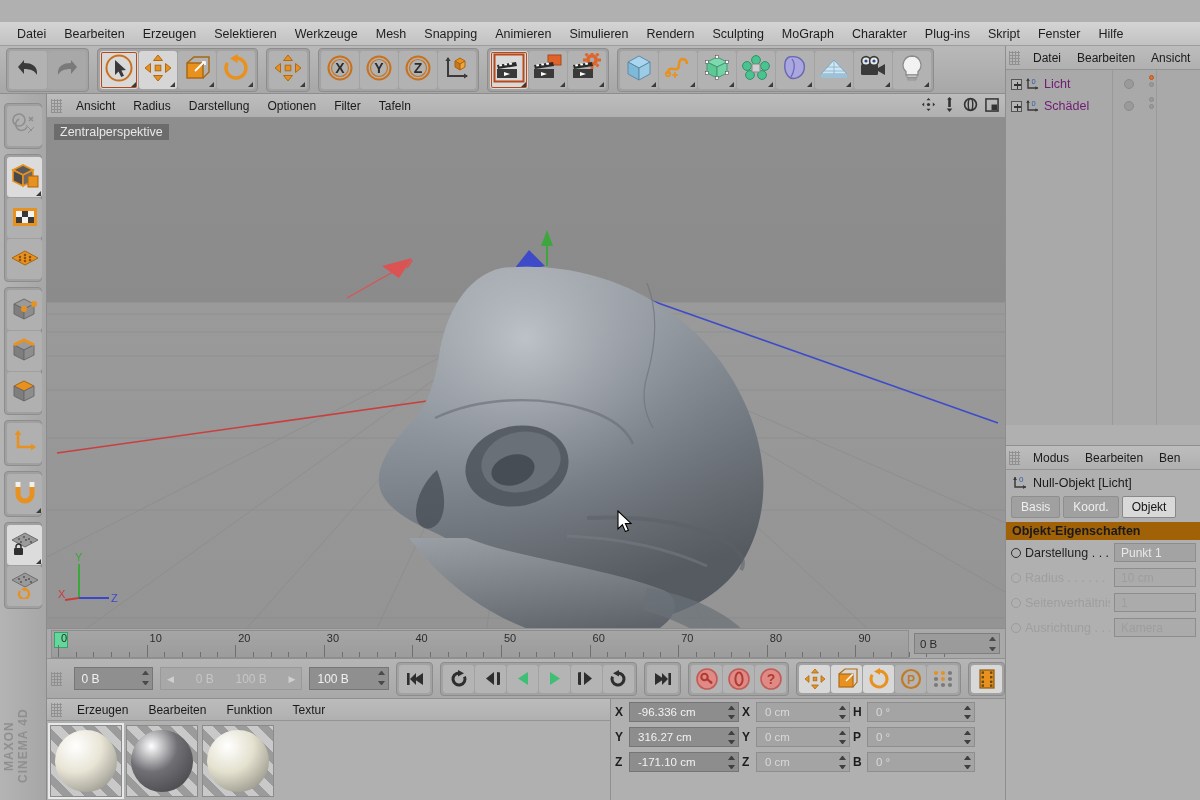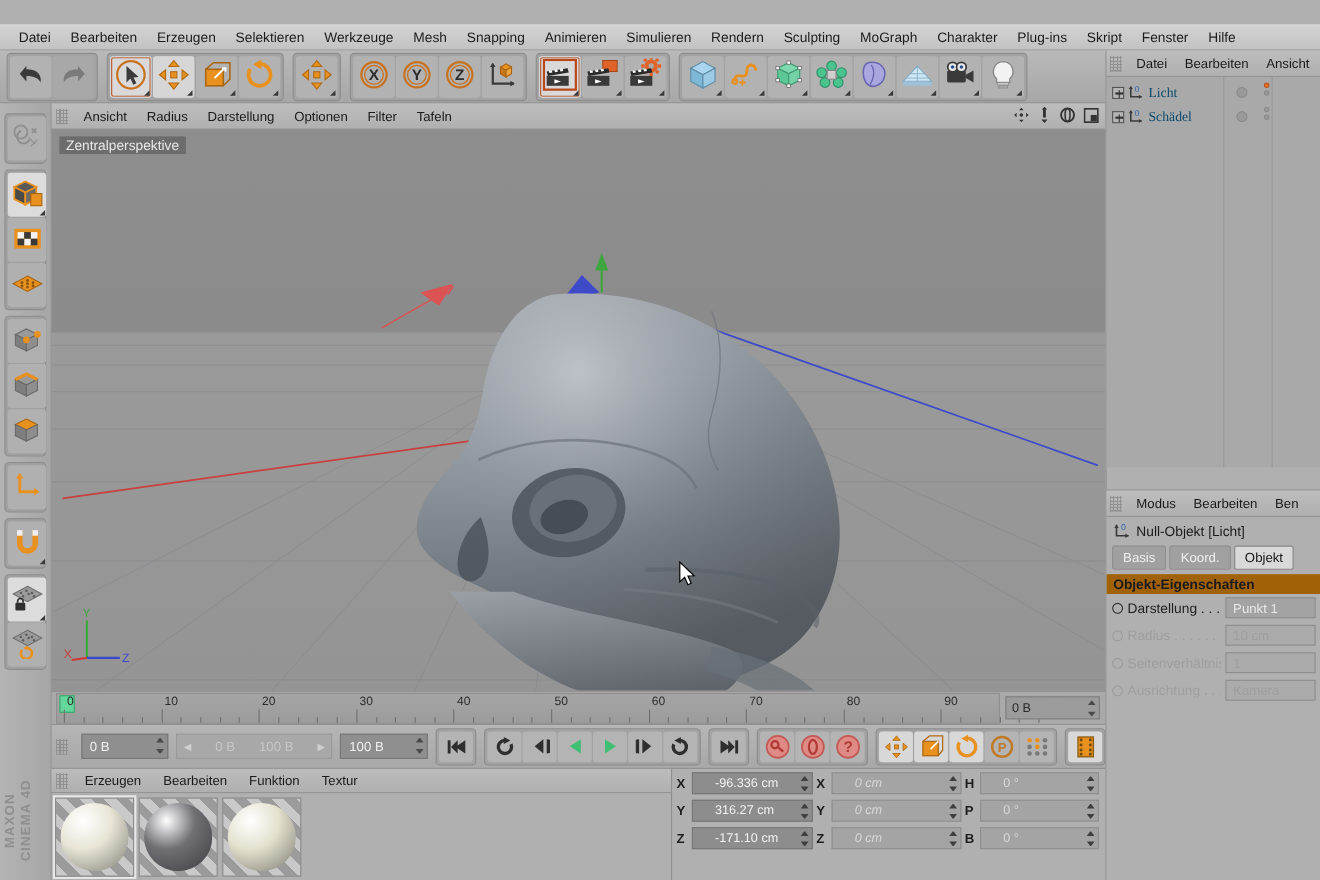--- a/index.html
+++ b/index.html
@@ -168,23 +168,23 @@
               background:#b0b0b0; border-top:1px solid #8f8f8f;
               border-left:1px solid #8f8f8f; }
   .coord-head { height:22px; background:linear-gradient(#bcbcbc,#b0b0b0);
                 border-bottom:1px solid #949494; display:flex; align-items:center;
                 padding-left:4px; font-size:12px; }
   .coord-head .ch { display:inline-block; }
   .crow { display:flex; align-items:center; height:25px; padding-left:4px; gap:3px; }
   .clbl { width:11px; font-size:12px; color:#1d1d1d; font-weight:bold; text-align:left; }
   .cfield { height:20px; background:#8d8d8d; border:1px solid #757575;
             font-size:11.5px; color:#f2f2f2; display:flex; align-items:center;
-            padding-left:20px; position:relative; }
+            padding-left:8px; position:relative; }
   .cfield.w1 { width:110px; }
-  .cfield.w2 { width:118px;font-style:italic; }
+  .cfield.w2 { width:94px; }
   .cfield.w3 { width:108px; }
   .cfield.sub { background:#a4a4a4; color:#d8d8d8; border-color:#8e8e8e; }
   .cspin { position:absolute; right:3px; top:3px; width:7px; height:13px;
            display:flex; flex-direction:column; justify-content:space-between; }
   .cspin i { border-left:3px solid transparent; border-right:3px solid transparent; }
   .cspin i.u { border-bottom:4px solid #3f3f3f; }
   .cspin i.d { border-top:4px solid #3f3f3f; }
 
   
   .rightcol { position:absolute; left:1005px; top:46px; width:195px; height:754px;
@@ -198,21 +198,21 @@
               display:flex; }
   .obj-col { width:44px; border-left:1px solid #9a9a9a; }
   .obj-row { display:flex; align-items:center; height:22px; padding-left:5px;
              position:relative; font-size:12.5px; }
   .plusbox { width:11px; height:11px; border:1px solid #555; background:#b5b5b5;
              position:relative; margin-right:3px; flex:0 0 auto; }
   .plusbox:before,.plusbox:after{content:"";position:absolute;background:#333;}
   .plusbox:before{left:2px;top:4.5px;width:7px;height:1.5px;}
   .plusbox:after{left:4.5px;top:2px;width:1.5px;height:7px;}
   .nullicon { width:16px; height:15px; margin-right:3px; flex:0 0 auto; }
-  .obj-name { color:#0c4a6e;font-family:Liberation Serif, serif; }
+  .obj-name { color:#701a75; }
   .dotcol { position:absolute; display:flex; flex-direction:column;
             align-items:center; gap:2px; }
   .dot { width:7px;height:7px;border-radius:50%;background:#9a9a9a;
          border:1px solid #8a8a8a;}
   .dot.sm { width:5px;height:5px;}
   .dot.orange { background:#e4702c; border-color:#b8551d; }
   .dot.big { width:10px;height:10px; }
 
   .attrmgr { position:absolute; left:0; top:399px; width:195px; bottom:0;
              background:#b0b0b0; border-top:1px solid #8e8e8e; }

